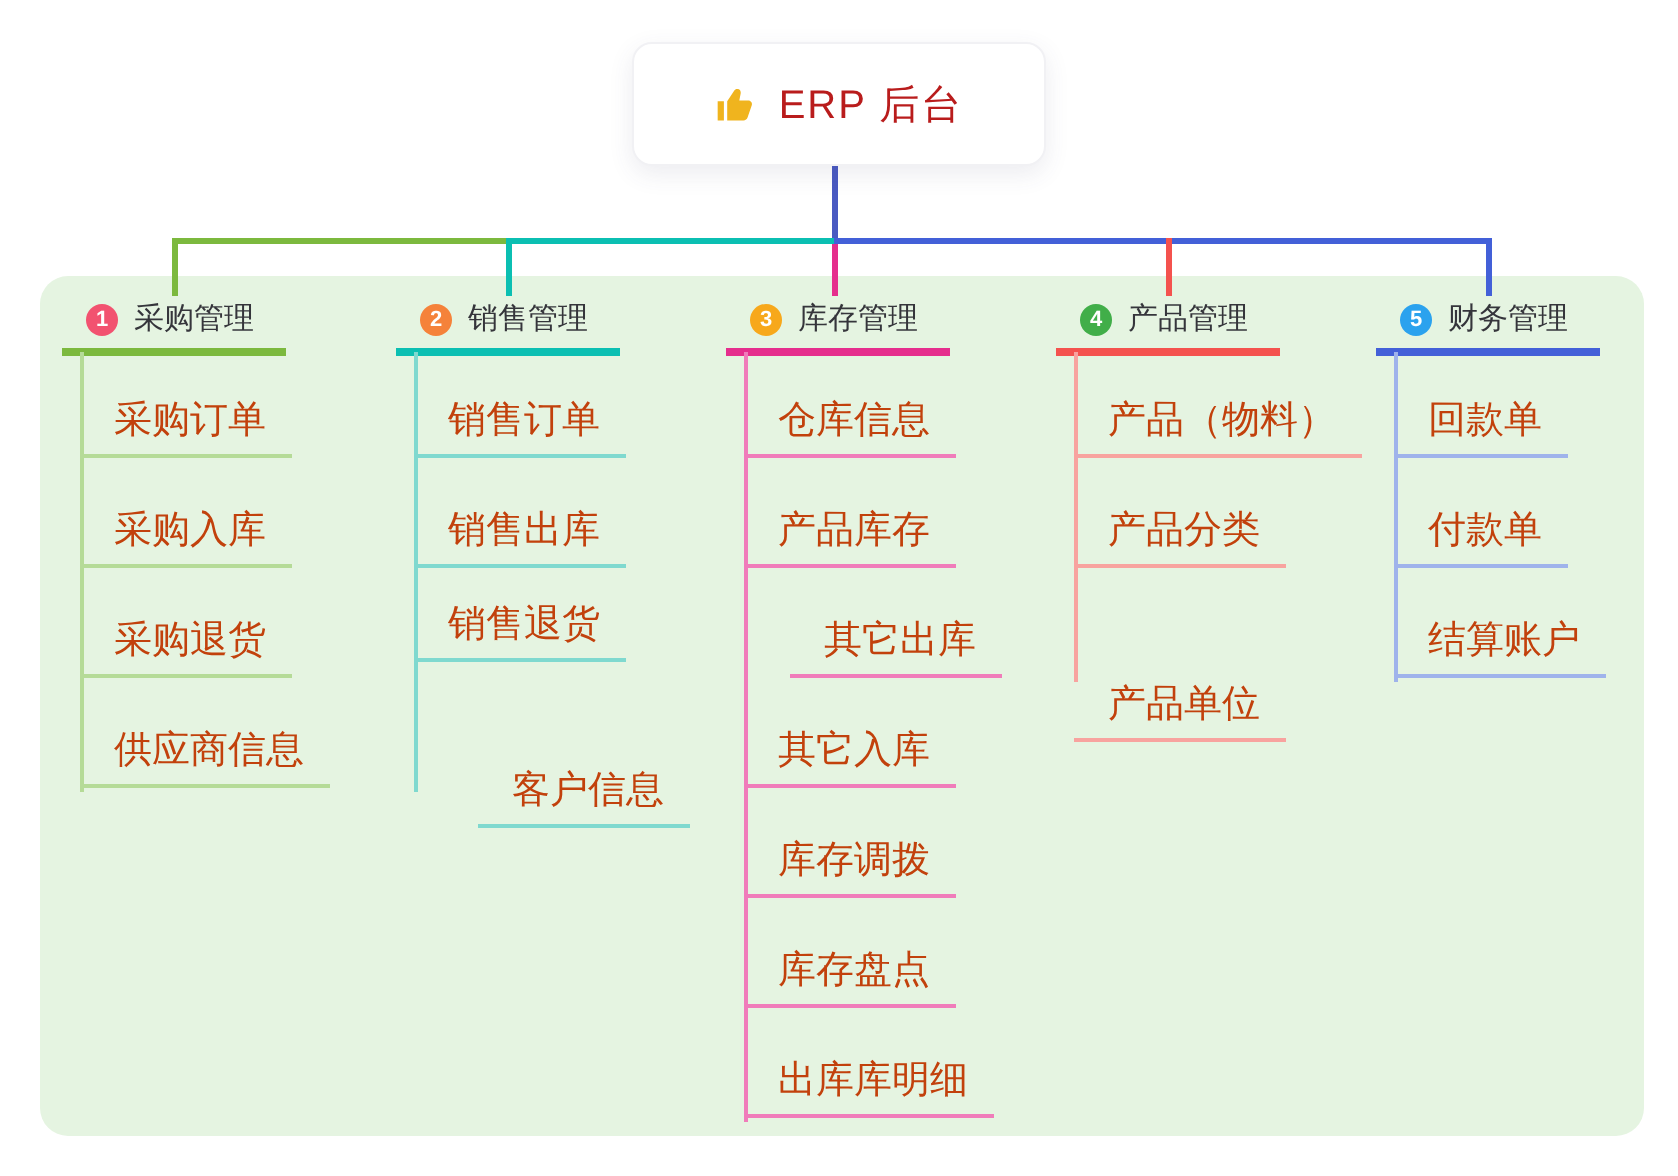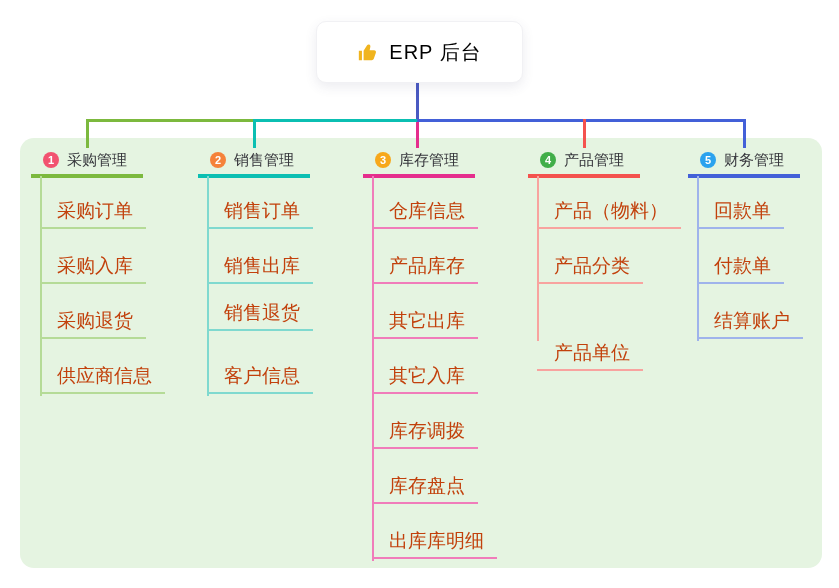--- a/index.html
+++ b/index.html
@@ -11,21 +11,21 @@
     position:absolute;left:20px;top:138px;width:802px;height:430px;
     background:#e5f4e1;border-radius:14px;
   }
   .root-box{
     position:absolute;left:316px;top:21px;width:207px;height:62px;
     background:#ffffff;border:1px solid #f1f1f4;border-radius:10px;
     box-shadow:0 4px 12px rgba(70,70,110,0.10);
     display:flex;align-items:center;justify-content:center;gap:10px;
     box-sizing:border-box;
   }
-  .root-label{font-size:20px;font-weight:500;color:#000000;letter-spacing:1px;}
+  .root-label{font-size:20px;font-weight:500;color:#b91c1c;letter-spacing:1px;}
   .thumb-icon{width:22px;height:22px;display:block;}
   .hline{position:absolute;top:119px;height:3px;}
   .vdrop{position:absolute;top:119px;width:3px;height:29px;}
   .root-line{position:absolute;left:416px;top:83px;width:3px;height:37px;}
   .branch{position:absolute;top:0;left:0;width:170px;height:588px;}
   .btitle{
     position:absolute;top:149px;left:0;width:112px;box-sizing:border-box;
     padding:0 0 4px 12px;border-bottom:4px solid #000;
     display:flex;align-items:center;gap:8px;line-height:21px;white-space:nowrap;
   }
@@ -82,32 +82,32 @@
 
   <div class="branch" style="left:198px;">
     <div class="btitle" style="border-bottom-color: rgb(11, 191, 178);">
       <span class="badge" style="background: rgb(245, 130, 58);">2</span>
       <span class="btext">销售管理</span>
     </div>
     <div class="vline" style="height: 220px; background: rgb(127, 217, 207);"></div>
     <div class="bitem" style="top: 202px; border-bottom-color: rgb(127, 217, 207);">销售订单</div>
     <div class="bitem" style="top: 257px; border-bottom-color: rgb(127, 217, 207);">销售出库</div>
     <div class="bitem" style="top: 304px; border-bottom-color: rgb(127, 217, 207);">销售退货</div>
-    <div class="bitem" style="top: 367px; border-bottom-color: rgb(127, 217, 207);">客户信息</div>
+    <div class="bitem" style="top: 387px; border-bottom-color: rgb(127, 217, 207); margin-left: 32px;">客户信息</div>
   </div>
 
   <div class="branch" style="left:363px;">
     <div class="btitle" style="border-bottom-color: rgb(229, 46, 141);">
       <span class="badge" style="background: rgb(247, 168, 27);">3</span>
       <span class="btext">库存管理</span>
     </div>
     <div class="vline" style="height: 385px; background: rgb(240, 124, 186);"></div>
     <div class="bitem" style="top: 202px; border-bottom-color: rgb(240, 124, 186);">仓库信息</div>
     <div class="bitem" style="top: 257px; border-bottom-color: rgb(240, 124, 186);">产品库存</div>
-    <div class="bitem" style="top: 312px; border-bottom-color: rgb(240, 124, 186);">其它出库</div>
+    <div class="bitem" style="top: 312px; border-bottom-color: rgb(240, 124, 186); margin-left: 23px;">其它出库</div>
     <div class="bitem" style="top: 367px; border-bottom-color: rgb(240, 124, 186);">其它入库</div>
     <div class="bitem" style="top: 422px; border-bottom-color: rgb(240, 124, 186);">库存调拨</div>
     <div class="bitem" style="top: 477px; border-bottom-color: rgb(240, 124, 186);">库存盘点</div>
     <div class="bitem" style="top: 532px; border-bottom-color: rgb(240, 124, 186);">出库库明细</div>
   </div>
 
   <div class="branch" style="left:528px;">
     <div class="btitle" style="border-bottom-color: rgb(244, 82, 78);">
       <span class="badge" style="background: rgb(65, 174, 73);">4</span>
       <span class="btext">产品管理</span>

